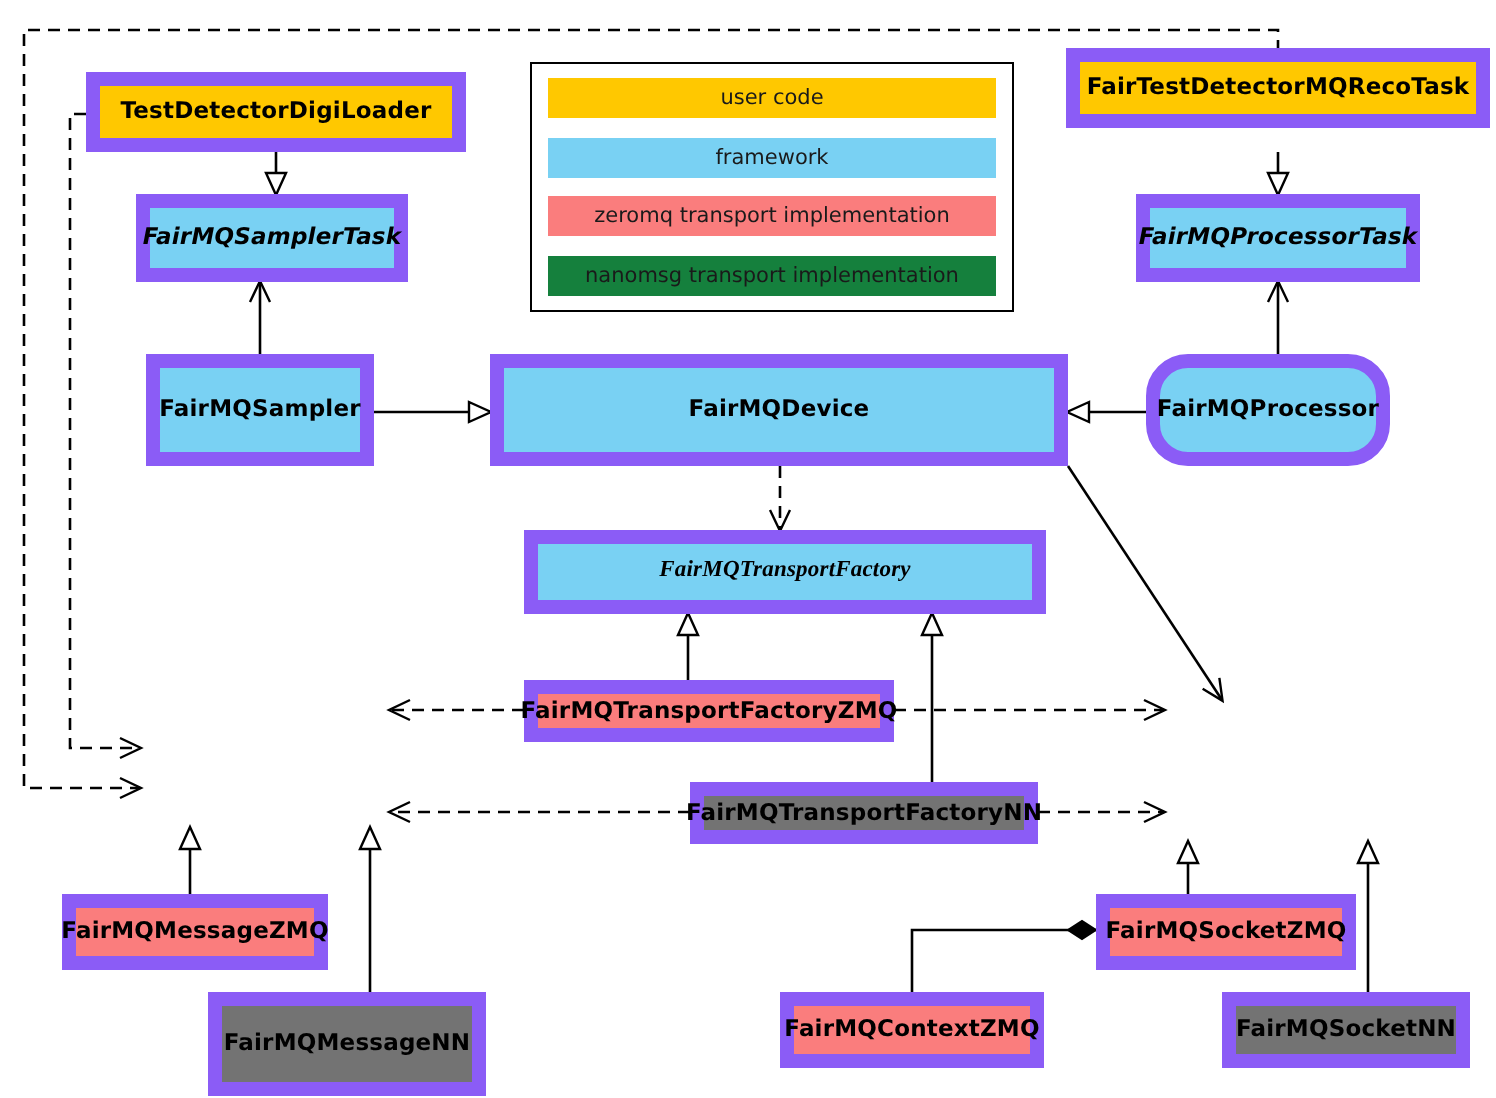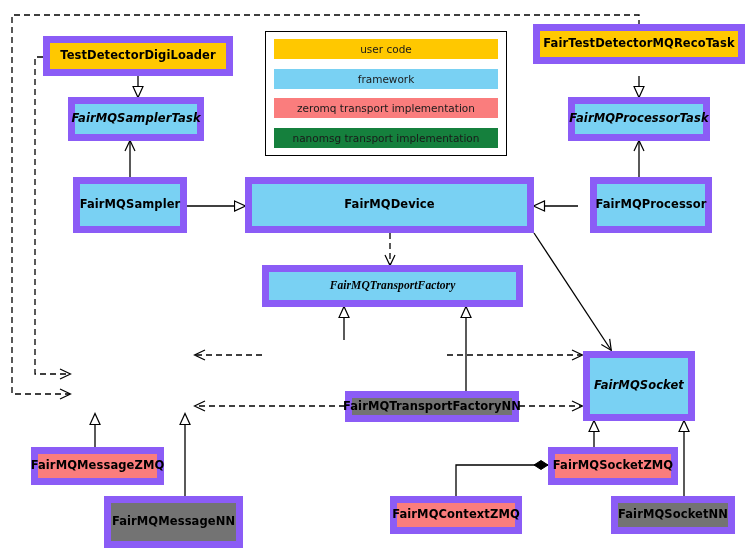--- a/index.html
+++ b/index.html
@@ -191,37 +191,37 @@
   </div>
 
   <div class="node c-framework" style="left:73px; top:177px; width:114px; height:56px;">
     <span>FairMQSampler</span>
   </div>
 
   <div class="node c-framework" style="left:245px; top:177px; width:289px; height:56px;">
     <span>FairMQDevice</span>
   </div>
 
-  <div class="node c-framework" style="left:590px; top:177px; width:122px; height:56px;">
+  <div class="node c-framework" style="left:573px; top:177px; width:122px; height:56px;border-radius:21px;">
     <span>FairMQProcessor</span>
   </div>
 
   <div class="node c-framework abstract" style="left:262px; top:265px; width:261px; height:42px;font-family:Liberation Serif, serif;">
     <span>FairMQTransportFactory</span>
   </div>
 
+  <div class="node c-zmq" style="left:262px; top:340px; width:185px; height:31px;">
+    <span>FairMQTransportFactoryZMQ</span>
+  </div>
 
   <div class="node c-nn" style="left:345px; top:391px; width:174px; height:31px;">
     <span>FairMQTransportFactoryNN</span>
   </div>
 
 
-  <div class="node c-framework abstract" style="left:583px; top:351px; width:112px; height:70px;">
-    <span>FairMQSocket</span>
-  </div>
 
   <div class="node c-zmq" style="left:31px; top:447px; width:133px; height:38px;">
     <span>FairMQMessageZMQ</span>
   </div>
 
   <div class="node c-nn" style="left:104px; top:496px; width:139px; height:52px;">
     <span>FairMQMessageNN</span>
   </div>
 
   <div class="node c-zmq" style="left:548px; top:447px; width:130px; height:38px;">

